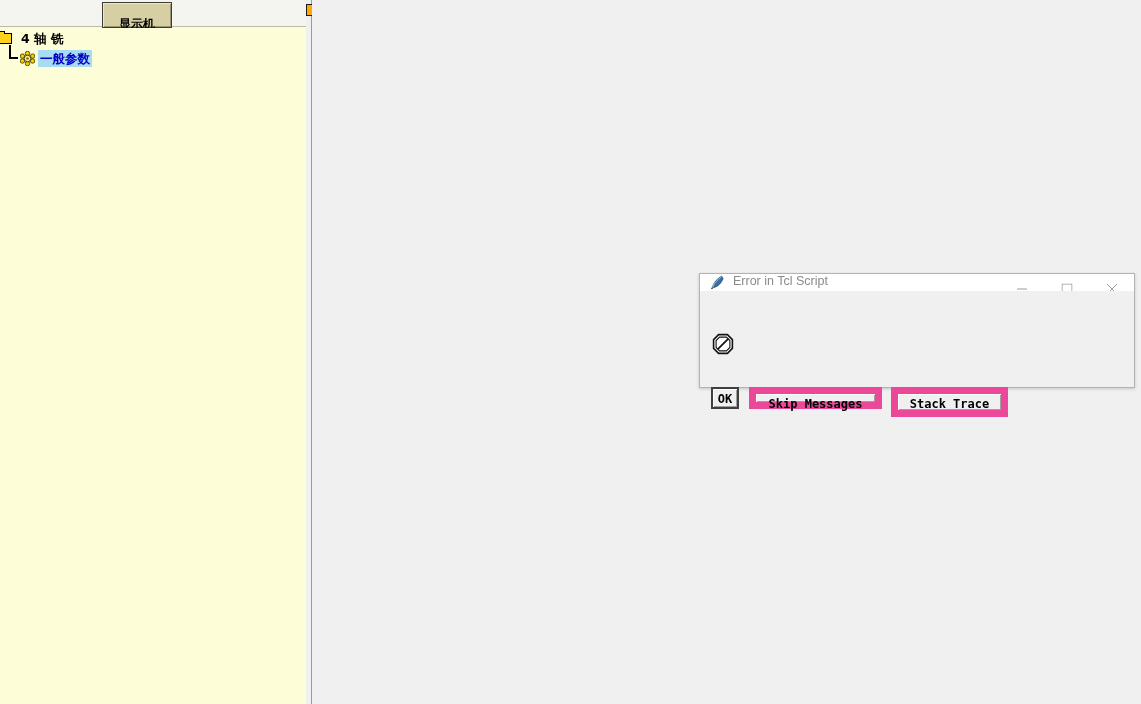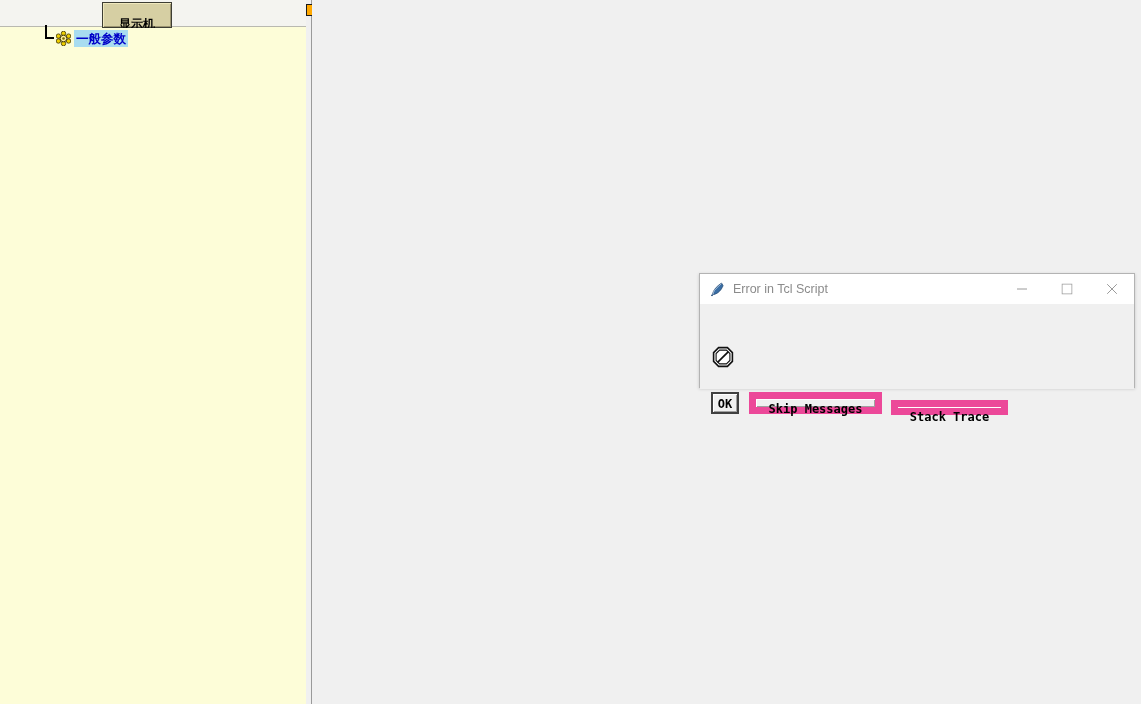--- a/index.html
+++ b/index.html
@@ -107,21 +107,20 @@
     width: 6px; height: 3px;
     background: #ffd21e;
     border: 1px solid #000;
     border-bottom: none;
     box-sizing: border-box;
   }
 
   
   .tree-child {
     padding-left: 9px;
-    margin-left: 36px;
   }
   .tree-elbow {
     display: inline-block;
     vertical-align: middle;
     width: 11px;
     height: 19px;
     position: relative;
     margin-right: 0px;
   }
   .tree-elbow:before {
@@ -195,24 +194,24 @@
     top: 273px;
     width: 436px;
     height: 115px;
     background: #f0f0f0;
     border: 1px solid #b3b3b3;
     box-sizing: border-box;
     box-shadow: 0 1px 3px rgba(0,0,0,0.18);
   }
   #dialog-titlebar {
     position: relative;
-    height: 30px;
+    height: 17px;
     background: #ffffff;
     display: flex;
-    align-items: center;
+    align-items: flex-start;
   }
   #dialog-icon {
     width: 16px; height: 16px;
     margin-left: 9px;
     margin-right: 8px;
     flex: none;
   }
   #dialog-title {
     font-family: "Liberation Sans", sans-serif;
     font-size: 12.5px;
@@ -252,21 +251,21 @@
     font-weight: bold;
     color: #000;
     line-height: 12.5px;
     white-space: pre-wrap;
     word-break: break-all;
     letter-spacing: -0.1px;
   }
   #dialog-buttons {
     position: absolute;
     left: 0;
-    top: 88px;
+    top: 96px;
     width: 100%;
     height: 24px;
   }
   .dlg-btn {
     position: absolute;
     background: #f0f0f0;
     border: 7px solid #ec4899;
     box-shadow: inset 1px 1px 0 #ffffff, inset -1px -1px 0 #a0a0a0;
     font-family: "DejaVu Sans Mono", "Liberation Mono", monospace;
     font-size: 12px;
@@ -284,36 +283,38 @@
     line-height: 20px;
     border: 2px solid #404040;
   }
   #btn-skip {
     left: 49px; top: 0;
     width: 133px; height: 22px;
     line-height: 20px;
   }
   #btn-stack {
     left: 191px; top: 0;
-    width: 117px; height: 15px;
+    width: 117px; height: 30px;
     line-height: 20px;
-    margin-top: 8px;
   }
 </style>
 </head>
 <body>
 
 <div id="left-panel">
 
   <div id="left-toolbar">
     <button id="show-machine-button">显示机床</button>
   </div>
 
   <div id="tree">
 
+    <div class="tree-row" id="tree-root-row">
+      <span class="folder-icon t-icon"></span><span class="t-label">4 轴  铣</span>
+    </div>
 
     <div class="tree-row tree-child">
       <span class="tree-elbow"></span><span class="gear-icon">
         <svg width="15" height="15" viewBox="0 0 15 15">
           <g fill="#F0D000" stroke="#3a3000" stroke-width="0.8">
             <circle cx="7.5" cy="2.4" r="2.2"></circle>
             <circle cx="12.6" cy="5.1" r="2.2"></circle>
             <circle cx="12.6" cy="10.0" r="2.2"></circle>
             <circle cx="7.5" cy="12.6" r="2.2"></circle>
             <circle cx="2.4" cy="10.0" r="2.2"></circle>

